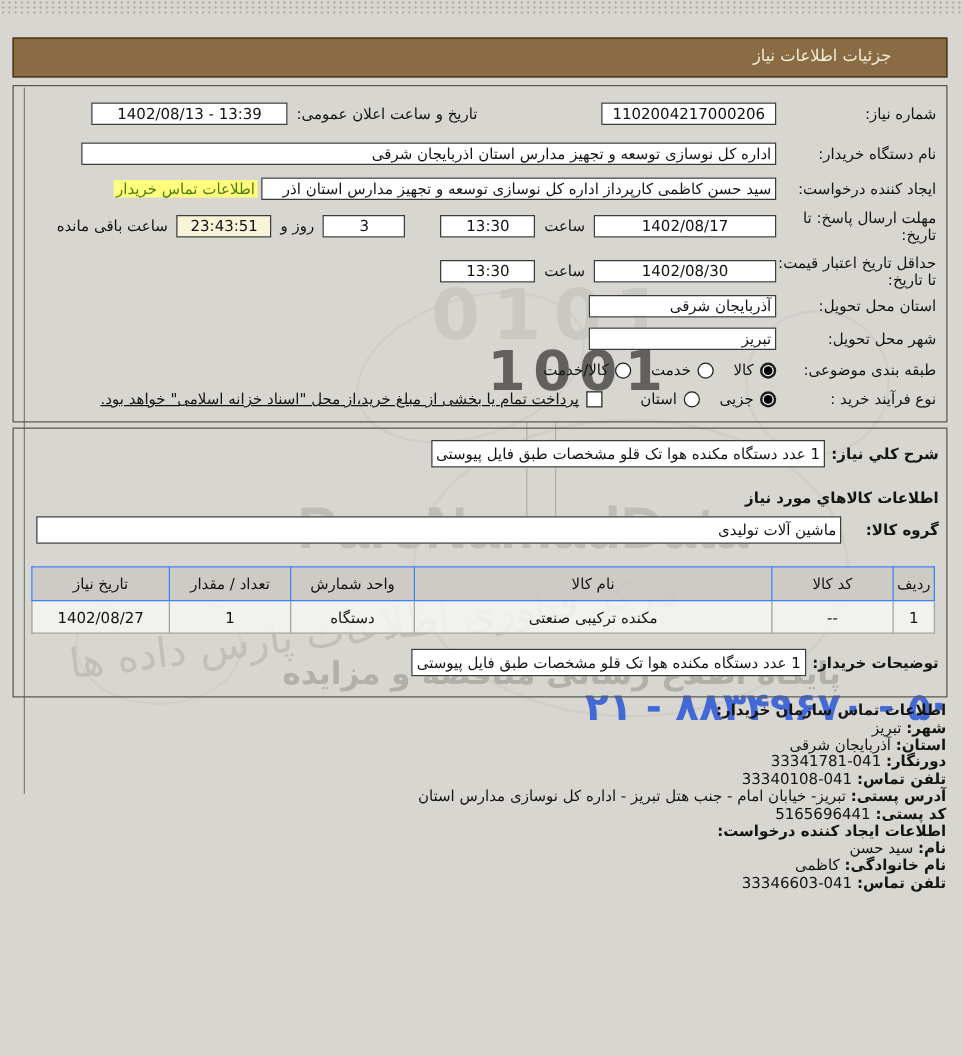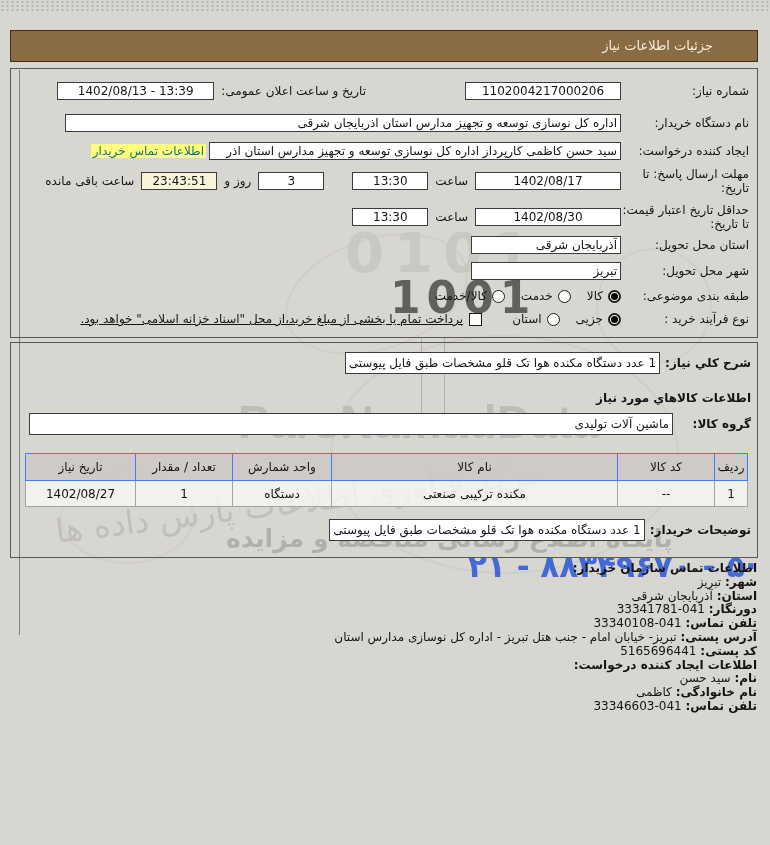--- a/index.html
+++ b/index.html
@@ -25,21 +25,21 @@
   .lblc.two{line-height:14px;}
   .vbox{background:#fff;border:1px solid #3c3c3c;height:18px;line-height:16px;
         padding:0 3px;box-sizing:border-box;overflow:hidden;white-space:nowrap;}
   .tall{height:22px;line-height:20px;}
   .center{text-align:center;}
   .right{text-align:right;}
   .ltr{direction:ltr;unicode-bidi:embed;}
   .cream{background:#f8f4da;}
   .sp{flex:0 0 auto;}
   .slbl{margin:0 7px;flex:0 0 auto;}
-  .link{color:#0f766e;background:#ffff7e;padding:0 2px;cursor:pointer;margin-right:3px;white-space:nowrap;}
+  .link{color:#4d7c0f;background:#ffff7e;padding:0 2px;cursor:pointer;margin-right:3px;white-space:nowrap;}
   
   .opt{display:flex;align-items:center;margin-left:16px;}
   .radio{width:13px;height:13px;border-radius:50%;background:#fff;border:1px solid #1d1d1d;
         box-sizing:border-box;margin-left:5px;position:relative;flex:0 0 13px;}
   .radio.sel{border-width:2px;}
   .radio.sel::after{content:"";position:absolute;top:1px;left:1px;width:7px;height:7px;
         border-radius:50%;background:#000;}
   .chk{width:13px;height:13px;background:#fff;border:1px solid #1d1d1d;
         box-sizing:border-box;margin-left:6px;flex:0 0 13px;}
   
@@ -93,21 +93,21 @@
   <div class="dots"></div>
 
   <div class="titlebar">
     <span>جزئیات اطلاعات نیاز</span>
   </div>
 
   <div class="panel panel1">
 
     <div class="p1row" style="top:12px;">
       <div class="lblc">شماره نیاز:</div>
-      <div class="vbox center ltr" style="width:156px;">1102004217000206</div>
+      <div class="vbox center ltr" style="width:140px;">1102004217000206</div>
       <div class="sp" style="width:92px;"></div>
       <div class="slbl">تاریخ و ساعت اعلان عمومی:</div>
       <div class="vbox center ltr" style="width:157px;">1402/08/13 - 13:39</div>
     </div>
 
     <div class="p1row" style="top:44px;">
       <div class="lblc">نام دستگاه خریدار:</div>
       <div class="vbox right" style="width:556px;">اداره کل نوسازی  توسعه و تجهیز مدارس استان اذربایجان شرقی</div>
     </div>
 

